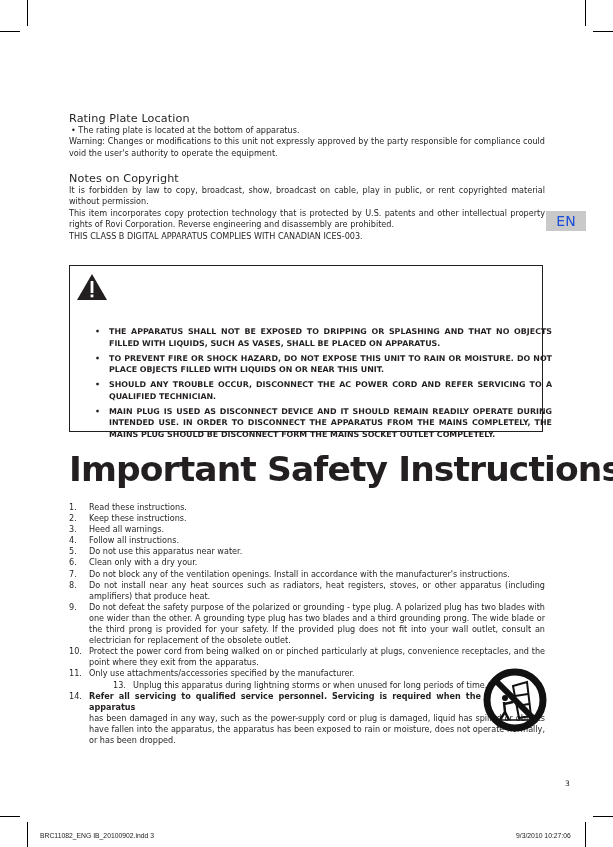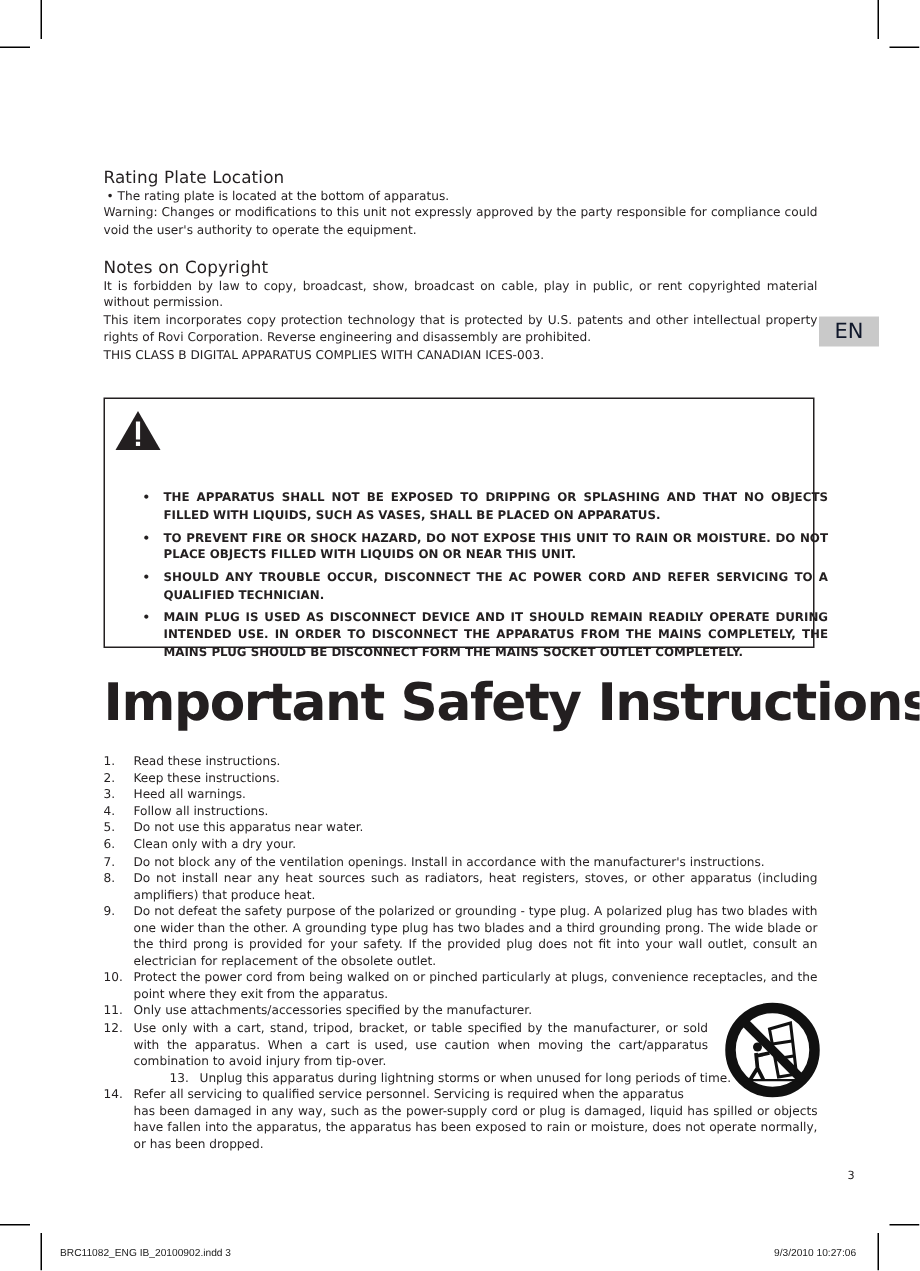--- a/index.html
+++ b/index.html
@@ -3,21 +3,21 @@
 <meta charset="utf-8">
 <style>
   html, body { margin:0; padding:0; }
   body { width:613px; height:847px; background:#ffffff; position:relative; overflow:hidden;
          font-family:"DejaVu Sans", sans-serif; color:#231f20; }
   .crop { position:absolute; background:#000; }
   .sec-title { position:absolute; left:69px; font-size:11.2px; letter-spacing:0.1px; color:#231f20; }
   .para { position:absolute; left:69px; width:476px; font-size:8.1px; line-height:11.4px; text-align:justify; color:#231f20; }
   .para p { margin:0; }
   .en-tab { position:absolute; left:546px; top:211px; width:40px; height:20px; background:#c9c9c9;
-            font-size:14px; text-align:center; line-height:20px; color:#0f172a; }
+            font-size:14px; text-align:center; line-height:20px; color:#1d4ed8; }
   .warn-box { position:absolute; left:69px; top:265px; width:474px; height:167px; border:1.3px solid #231f20; box-sizing:border-box; }
   .warn-icon { position:absolute; left:6px; top:7px; width:32px; height:28px; }
   .warn-list { position:absolute; left:6px; top:44px; width:460px; margin:16px; padding:0; list-style:none; }
   .warn-list li { position:relative; padding-left:17px; font-size:7.9px; font-weight:bold; line-height:11.5px; text-align:justify; margin-bottom:3.5px; }
   .warn-list li::before { content:"•"; position:absolute; left:3px; top:0; }
   .big-title { position:absolute; left:69px; top:449px; font-size:34.5px; font-weight:bold; letter-spacing:-0.9px; color:#231f20; white-space:nowrap; }
   .inst-list { position:absolute; left:69px; top:502px; width:476px; margin:0; padding:0; list-style:none; }
   .inst-list li { position:relative; padding-left:20px; font-size:8.1px; line-height:11.1px; text-align:justify; color:#231f20; }
   .inst-list li .num { position:absolute; left:0; top:0; }
   .inst-list li.narrow { width:383px; }
@@ -74,25 +74,24 @@
   <li><span class="num">2.</span><span>Keep these instructions.</span></li>
   <li><span class="num">3.</span><span>Heed all warnings.</span></li>
   <li><span class="num">4.</span><span>Follow all instructions.</span></li>
   <li><span class="num">5.</span><span>Do not use this apparatus near water.</span></li>
   <li><span class="num">6.</span><span>Clean only with a dry your.</span></li>
   <li><span class="num">7.</span><span>Do not block any of the ventilation openings. Install in accordance with the manufacturer's instructions.</span></li>
   <li><span class="num">8.</span><span>Do not install near any heat sources such as radiators, heat registers, stoves, or other apparatus (including amplifiers) that produce heat.</span></li>
   <li><span class="num">9.</span><span>Do not defeat the safety purpose of the polarized or grounding - type plug. A polarized plug has two blades with one wider than the other. A grounding type plug has two blades and a third grounding prong. The wide blade or the third prong is provided for your safety. If the provided plug does not fit into your wall outlet, consult an electrician for replacement of the obsolete outlet.</span></li>
   <li><span class="num">10.</span><span>Protect the power cord from being walked on or pinched particularly at plugs, convenience receptacles, and the point where they exit from the apparatus.</span></li>
   <li><span class="num">11.</span><span>Only use attachments/accessories specified by the manufacturer.</span></li>
-  <li class="narrow"><span class="num">12.</span><span>Use only with a cart, stand, tripod, bracket, or table specified by the manufacturer, or sold with the apparatus. When a cart is used, use caution when moving the cart/apparatus combination to avoid injury from tip-over.</span></li>
   <li class="narrow" style="width:420px;margin-left:44px;"><span class="num">13.</span><span>Unplug this apparatus during lightning storms or when unused for long periods of time.</span></li>
   <li>
     <span class="num">14.</span>
-    <span style="display:block;width:392px;">Refer all servicing to qualified service personnel. Servicing is required when the apparatus</span>
+    <span style="display:block;width:392px;font-weight:bold;">Refer all servicing to qualified service personnel. Servicing is required when the apparatus</span>
     <span style="display:block;">has been damaged in any way, such as the power-supply cord or plug is damaged, liquid has spilled or objects have fallen into the apparatus, the apparatus has been exposed to rain or moisture, does not operate normally, or has been dropped.</span>
   </li>
 </ol>
 
 <svg class="cart-icon" viewBox="0 0 64 64">
   <circle cx="32" cy="32" r="28" fill="none" stroke="#111" stroke-width="7"></circle>
   <line x1="12" y1="12" x2="52" y2="52" stroke="#111" stroke-width="6"></line>
   <polygon points="30,18 44,14 48,48 36,50" fill="none" stroke="#111" stroke-width="2"></polygon>
   <line x1="32" y1="28" x2="45" y2="26" stroke="#111" stroke-width="2"></line>
   <line x1="34" y1="38" x2="46" y2="36" stroke="#111" stroke-width="2"></line>

